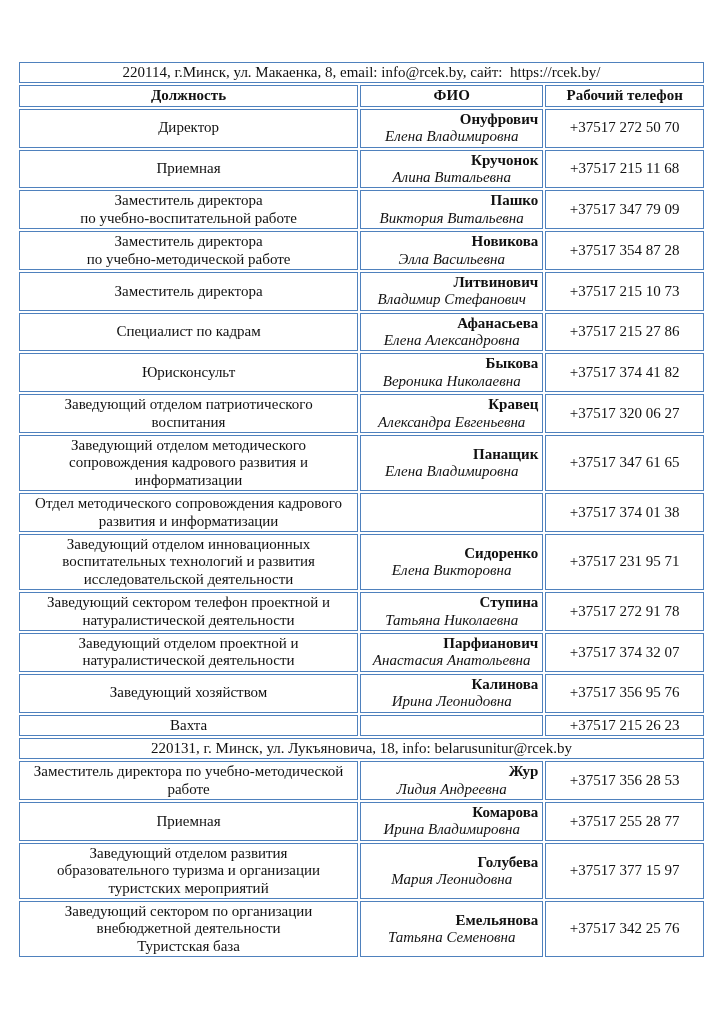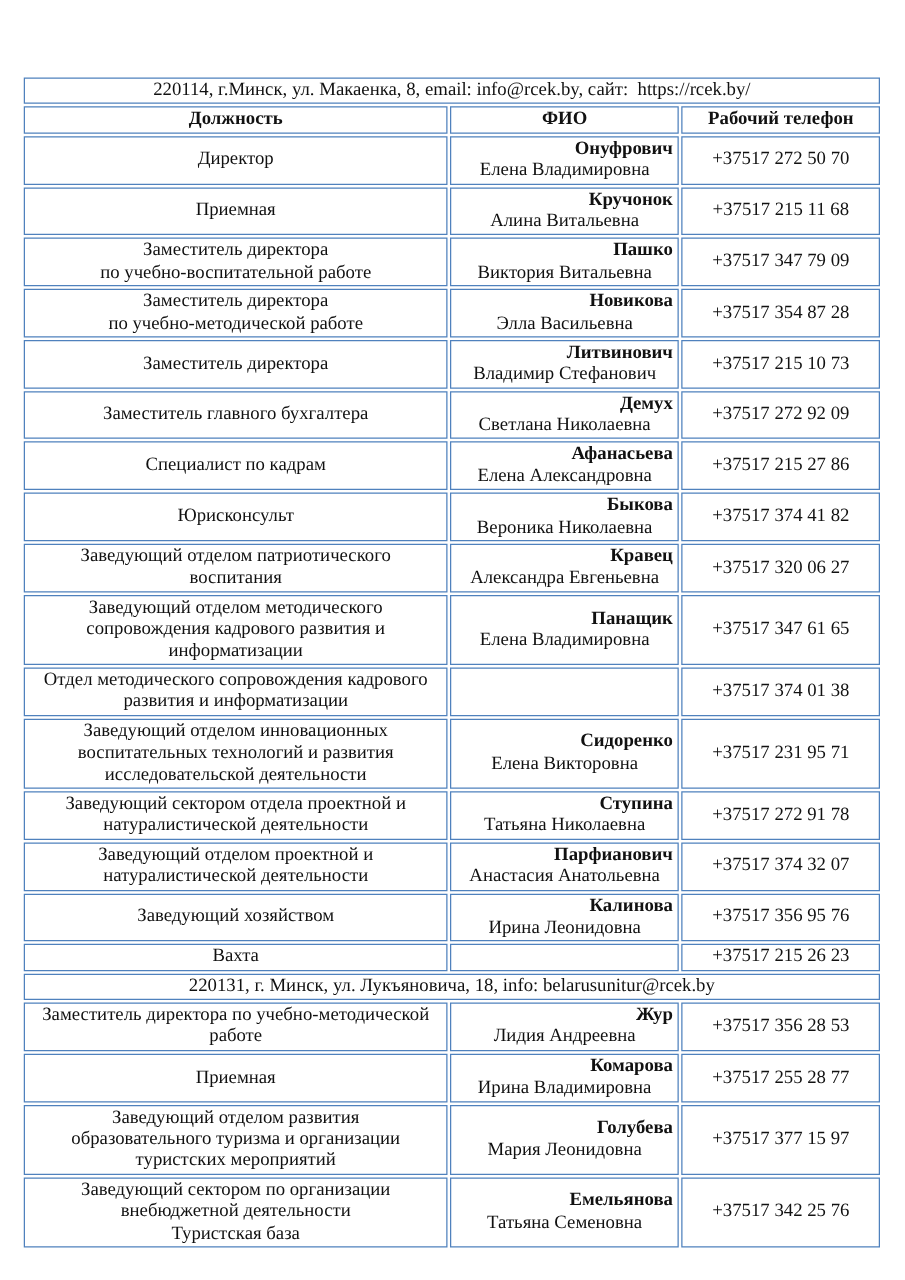--- a/index.html
+++ b/index.html
@@ -34,21 +34,21 @@
     vertical-align: middle;
     font-size: 15px;
     line-height: 1.16;
     background: #ffffff;
     overflow: hidden;
   }
   table.contacts th { font-weight: bold; margin-left: 24px; }
   td.cell-position { white-space: pre-line; }
   td.cell-address  { white-space: pre; }
   .surname { display: block; font-weight: bold; text-align: right; }
-  .fullname { display: block; font-weight: normal; }
+  .fullname { display: block; font-weight: normal; font-style: italic; }
 </style>
 </head>
 <body>
 
 <div class="page">
   <table class="contacts">
     <colgroup>
       <col class="c-position">
       <col class="c-name">
       <col class="c-phone">
@@ -106,28 +106,20 @@
   <tr>
     <td class="cell-position">Заместитель директора</td>
     <td class="cell-name">
       <span class="surname">Литвинович</span>
       <span class="fullname">Владимир Стефанович</span>
     </td>
     <td class="cell-phone">+37517 215 10 73</td>
   </tr>
 
 
-  <tr>
-    <td class="cell-position">Заместитель главного бухгалтера</td>
-    <td class="cell-name">
-      <span class="surname">Демух</span>
-      <span class="fullname">Светлана Николаевна</span>
-    </td>
-    <td class="cell-phone">+37517 272 92 09</td>
-  </tr>
 
   <tr>
     <td class="cell-position">Специалист по кадрам</td>
     <td class="cell-name">
       <span class="surname">Афанасьева</span>
       <span class="fullname">Елена Александровна</span>
     </td>
     <td class="cell-phone">+37517 215 27 86</td>
   </tr>
 
@@ -176,21 +168,21 @@
 воспитательных технологий и развития
 исследовательской деятельности</td>
     <td class="cell-name">
       <span class="surname">Сидоренко</span>
       <span class="fullname">Елена Викторовна</span>
     </td>
     <td class="cell-phone">+37517 231 95 71</td>
   </tr>
 
   <tr>
-    <td class="cell-position">Заведующий сектором отдела проектной и
+    <td class="cell-position">Заведующий сектором телефон проектной и
 натуралистической деятельности</td>
     <td class="cell-name">
       <span class="surname">Ступина</span>
       <span class="fullname">Татьяна Николаевна</span>
     </td>
     <td class="cell-phone">+37517 272 91 78</td>
   </tr>
 
   <tr>
     <td class="cell-position">Заведующий отделом проектной и

